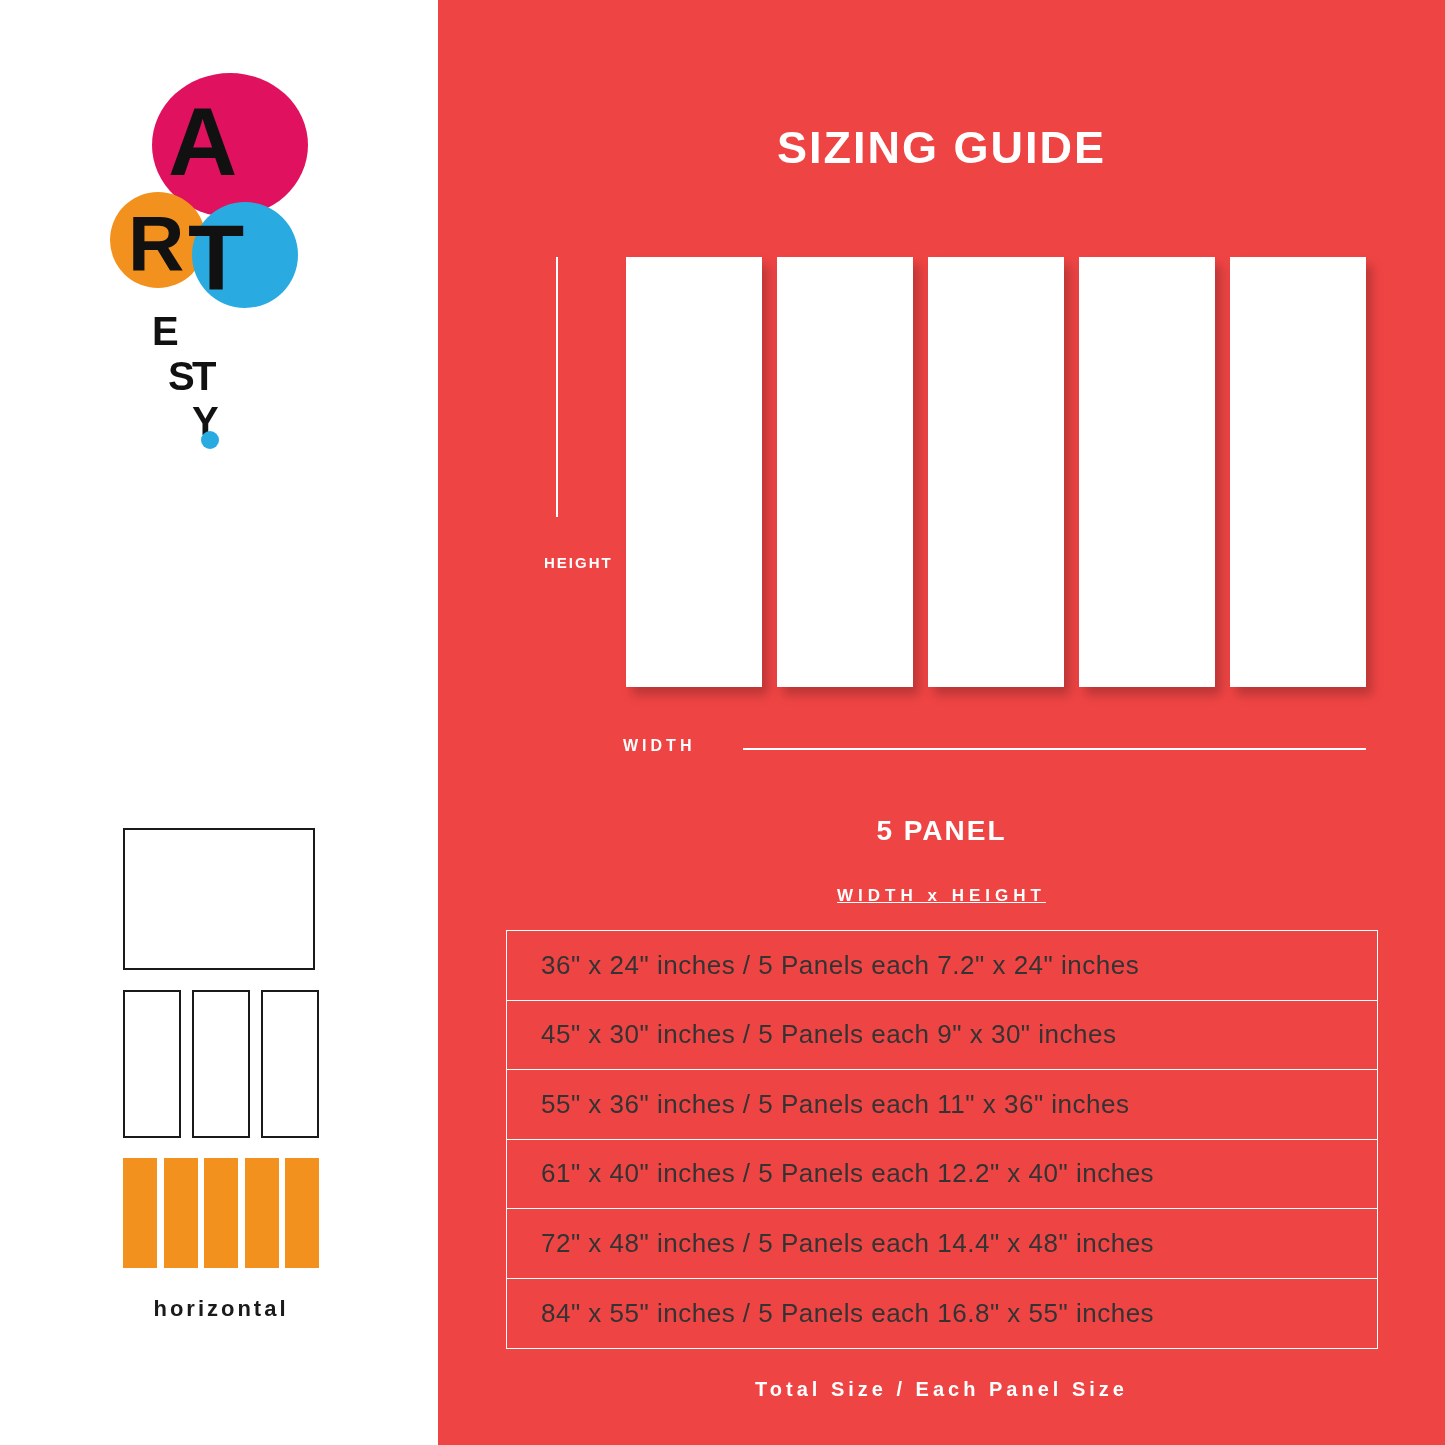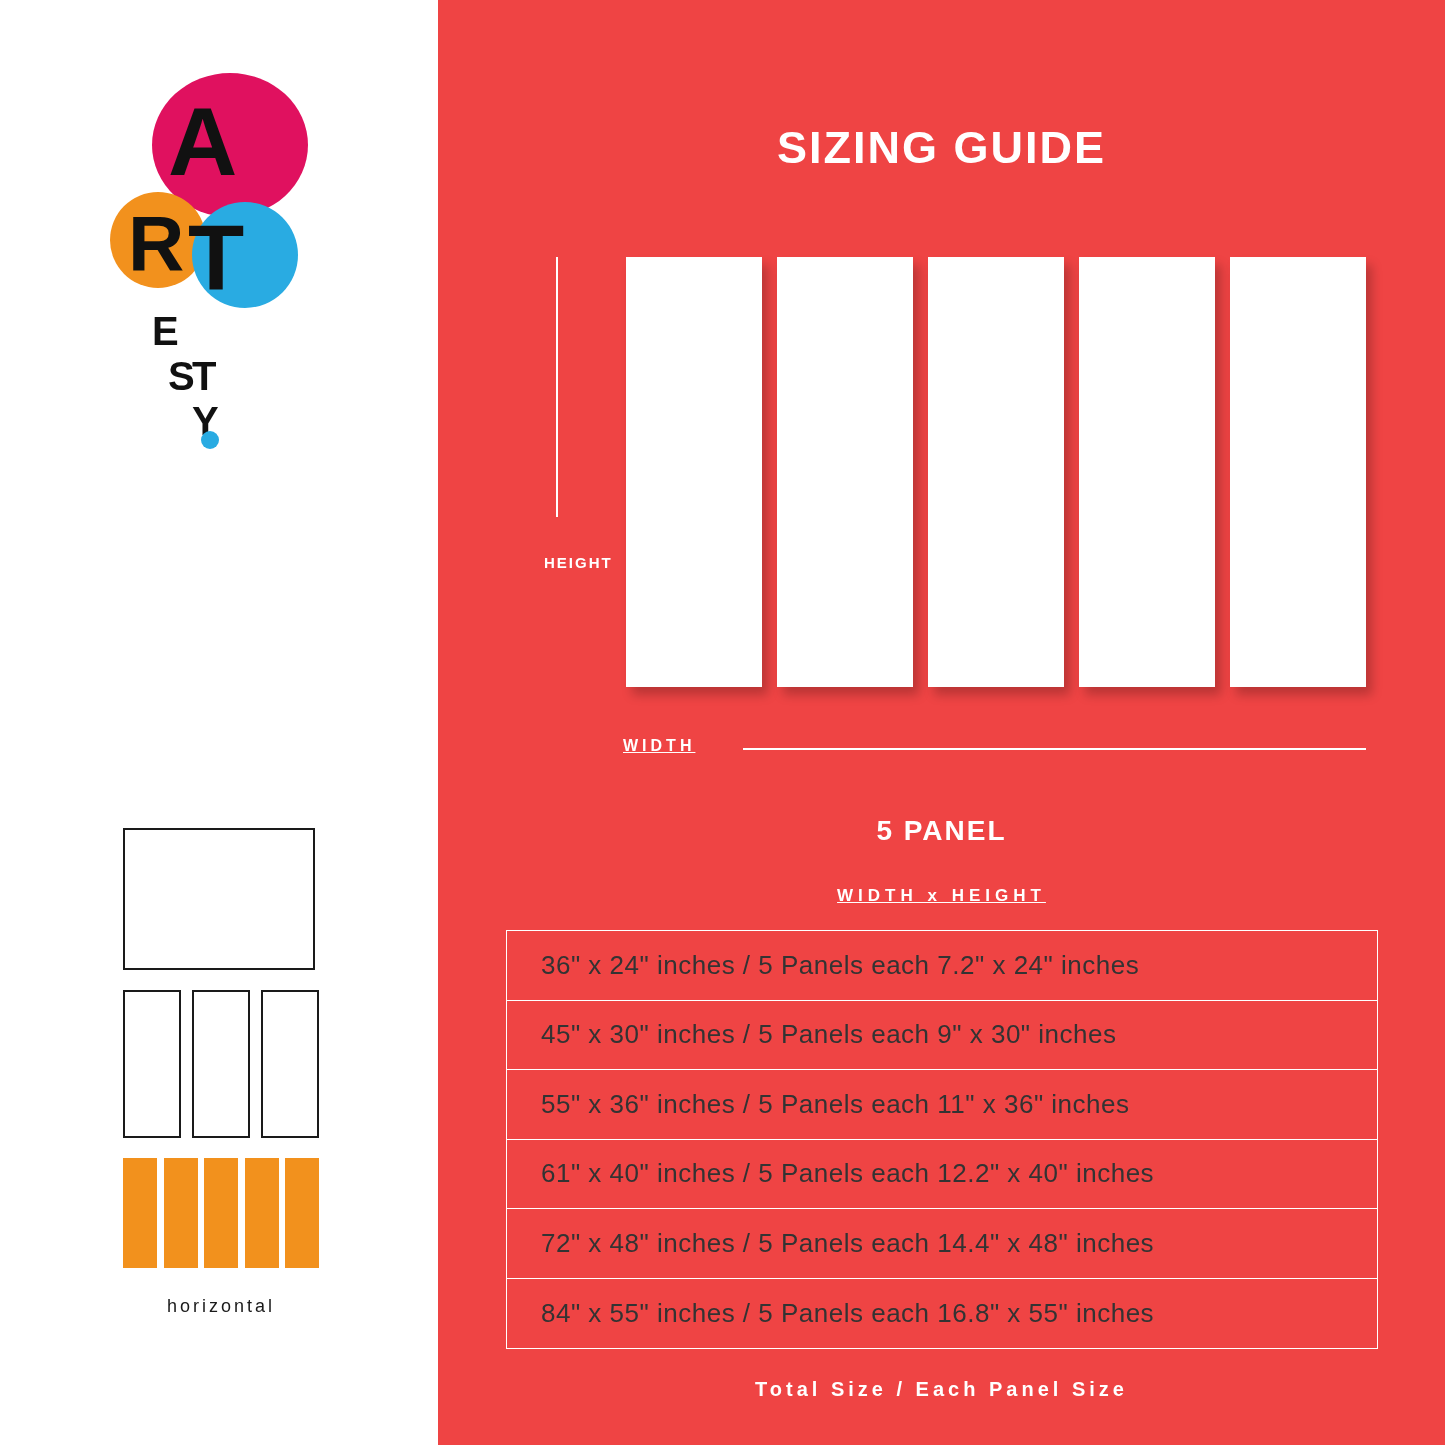--- a/index.html
+++ b/index.html
@@ -73,22 +73,22 @@
   }
   .thumb-five div {
     width: 34px;
     height: 110px;
     background: #f2911d;
     border: 1px solid #f2911d;
     box-sizing: border-box;
   }
   .thumb-caption {
     margin-top: 28px;
-    font-size: 18px;
-    font-weight: normal;
+    font-size: 22px;
+    font-weight: bold;
     letter-spacing: 3px;
     color: #1a1a1a;
     text-align: center;
     width: 196px;
   }
 
   
   .right-col {
     position: relative;
     width: 1007px;
@@ -161,21 +161,20 @@
     background: #ffffff;
   }
   .width-label {
     position: absolute;
     left: 85px;
     top: 492px;
     color: #ffffff;
     font-size: 16px;
     font-weight: bold;
     letter-spacing: 4px;
-    text-decoration: underline;
   }
 
   
   .panel-count {
     position: absolute;
     top: 815px;
     left: 0;
     width: 100%;
     text-align: center;
     color: #ffffff;

